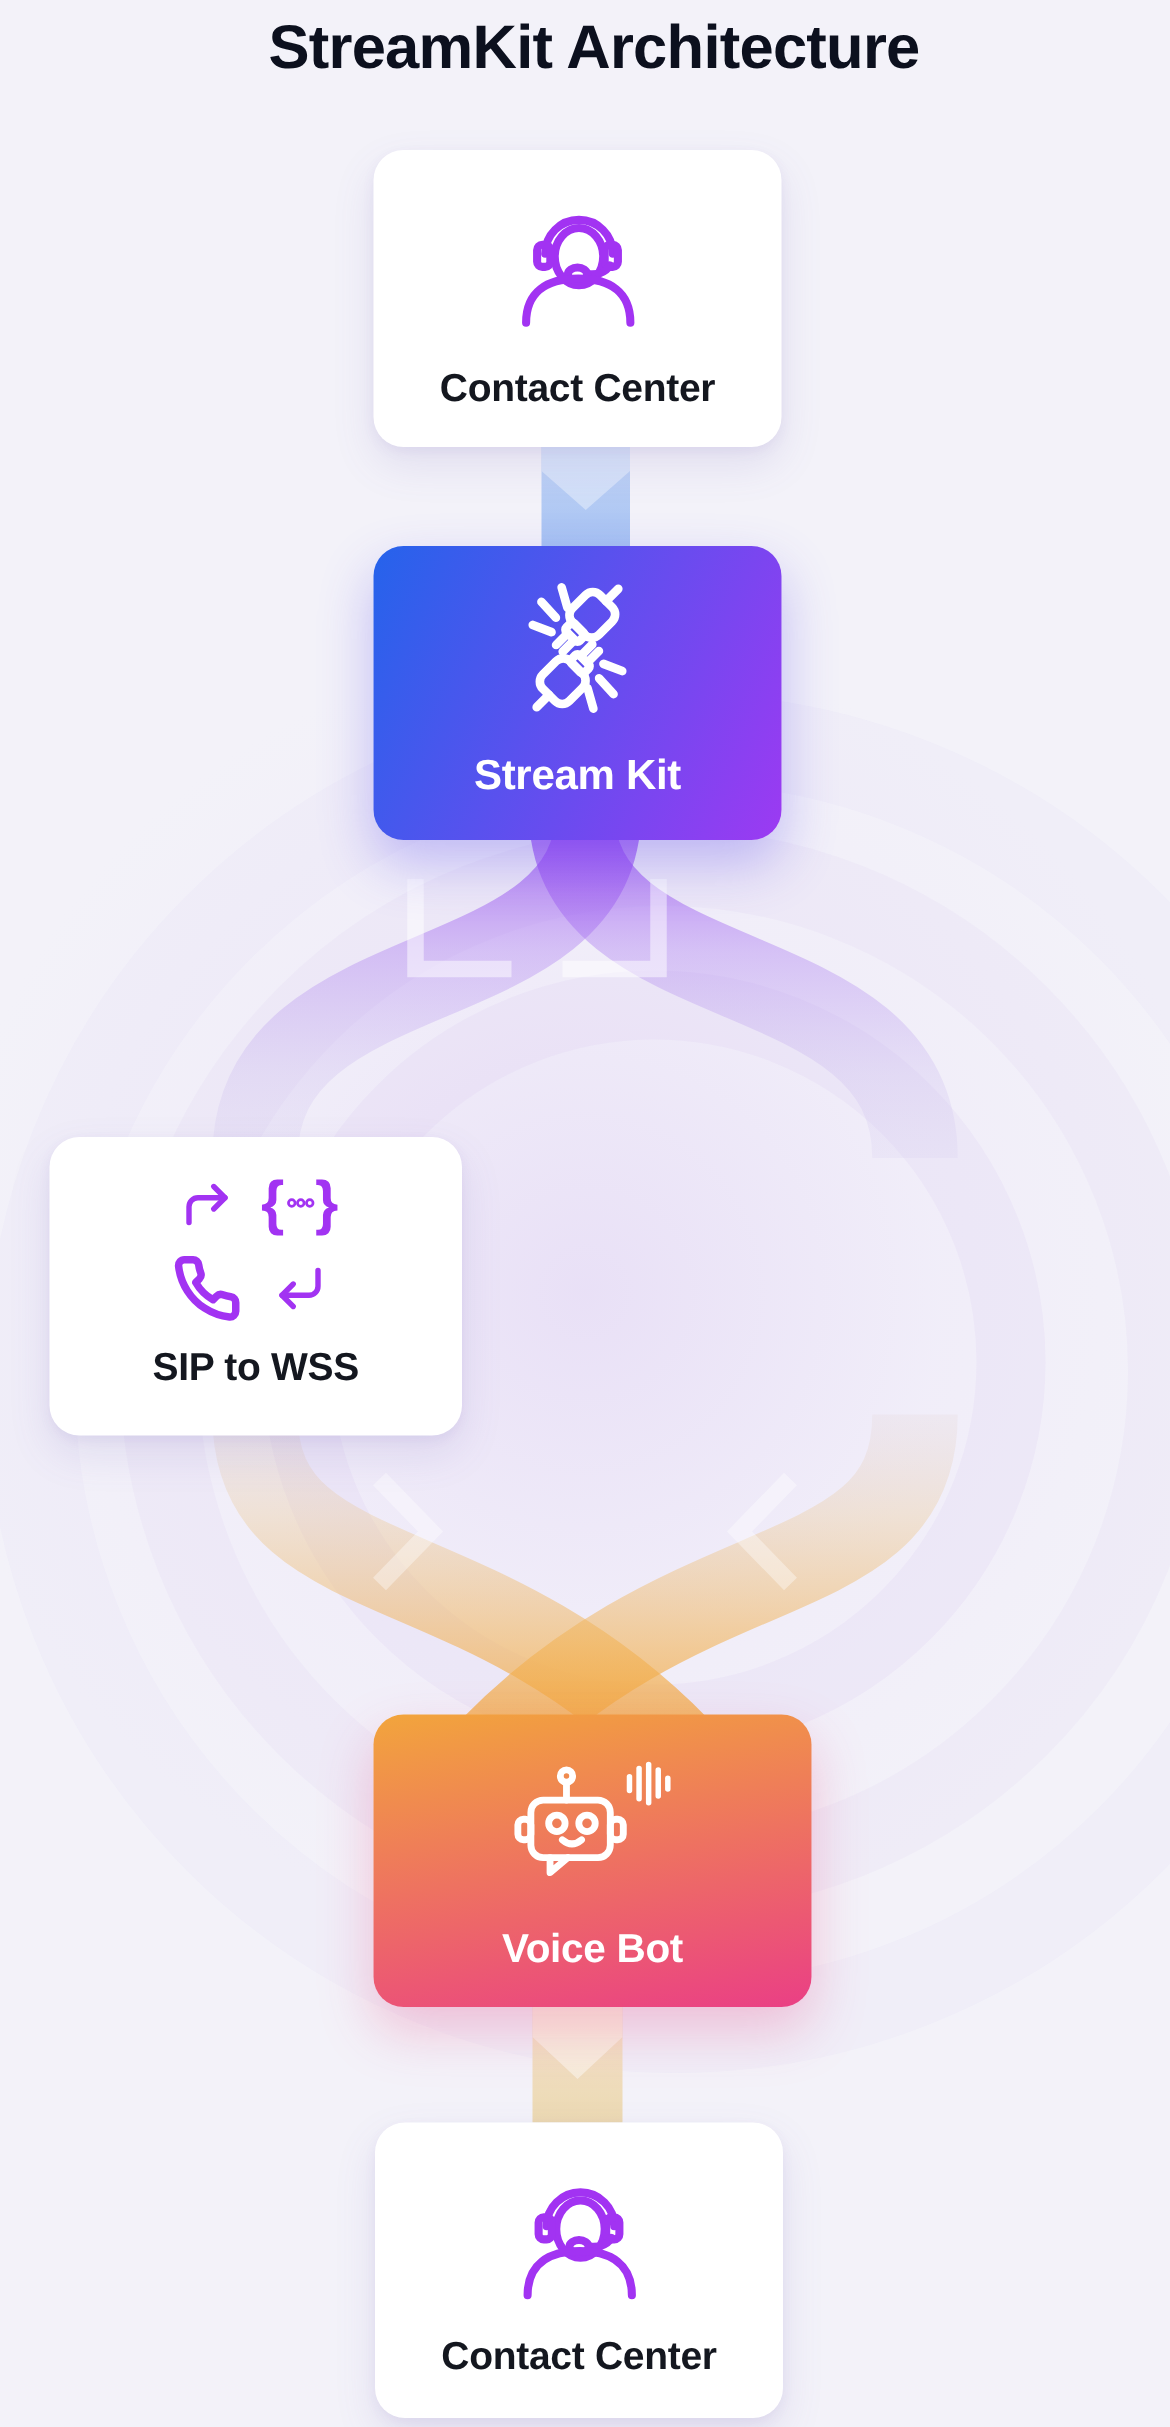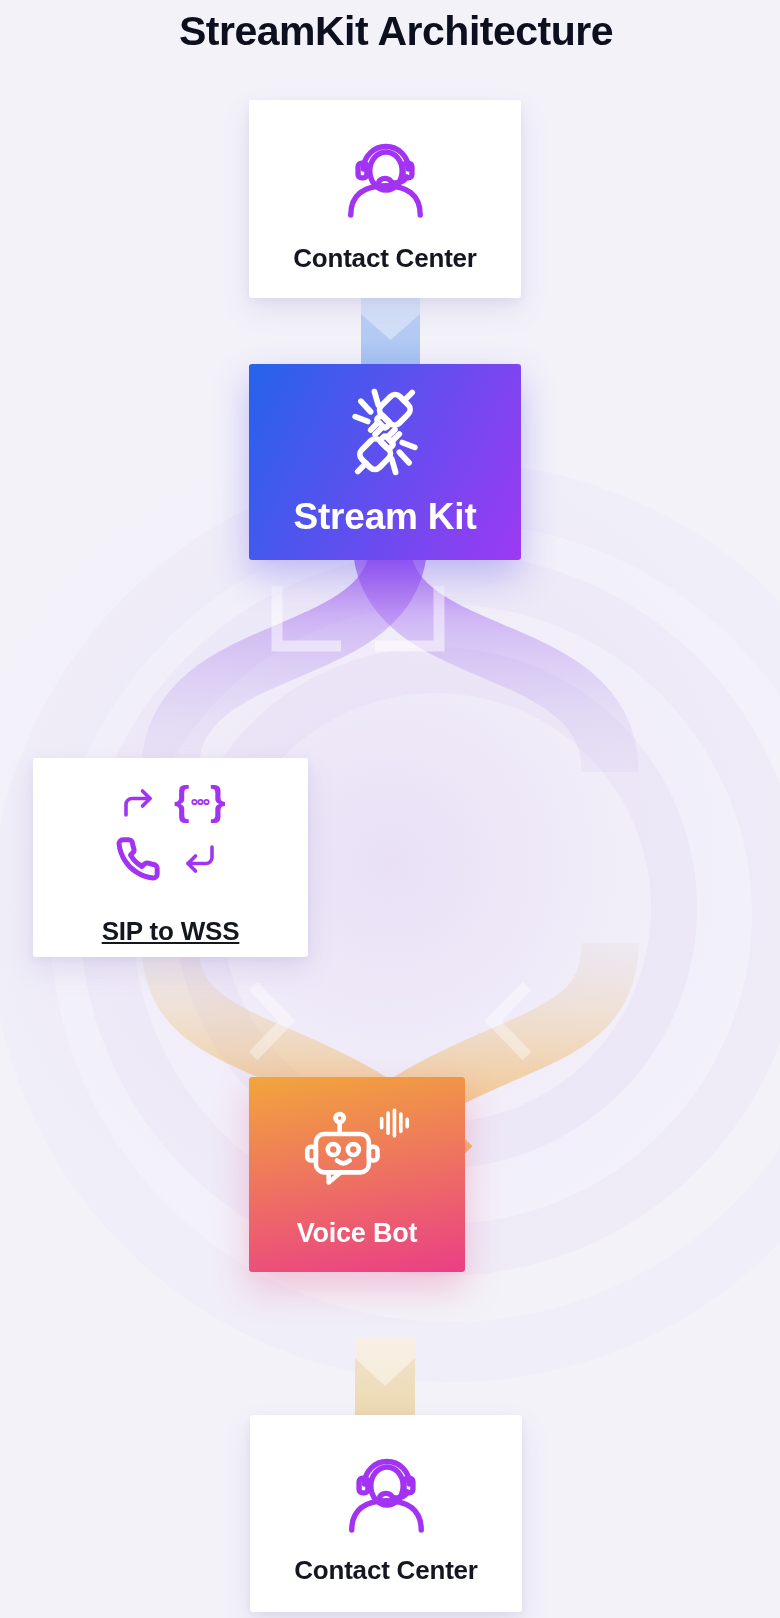--- a/index.html
+++ b/index.html
@@ -15,42 +15,42 @@
   
   .flows{position:absolute;left:0;top:0;z-index:1;}
   
   .band{position:absolute;z-index:1;}
   .band1{left:361px;top:298px;width:59px;height:66px;
          background:linear-gradient(180deg,#c4d5f6,#a6c2f2);}
   .band2{left:355px;top:1338px;width:60px;height:77px;
          background:linear-gradient(180deg,#f3e3cf,#ecd9b2);}
   .band svg{position:absolute;left:0;top:0;}
   
-  .card{position:absolute;z-index:2;border-radius:3px;background:var(--card-bg,#ffffff);
+  .card{position:absolute;z-index:2;border-radius:20px;background:var(--card-bg,#ffffff);
         box-shadow:0 12px 28px rgba(110,90,180,.13),0 3px 8px rgba(110,90,180,.07);}
   .card .icon-wrap{position:absolute;left:0;right:0;display:flex;justify-content:center;}
   .card .label{position:absolute;left:0;right:0;text-align:center;font-weight:700;
                font-size:26px;line-height:28px;color:var(--label-text,#14171f);letter-spacing:-.2px;}
   .card-a{left:249px;top:100px;width:272px;height:198px;}
   .card-f{left:250px;top:1415px;width:272px;height:197px;}
   .card-a .icon-wrap,.card-f .icon-wrap{top:26px;}
   .card-a .label{bottom:26px;}
   .card-f .label{bottom:28px;}
   .card-b{left:249px;top:364px;width:272px;height:196px;
           background:linear-gradient(115deg,var(--sk-from,#2563eb),var(--sk-to,#9c3af2));
           box-shadow:0 16px 36px rgba(88,72,235,.32);}
   .card-b .icon-wrap{top:18px;}
-  .card-b .label{bottom:28px;color:#fff;font-size:37px;line-height:30px;}
+  .card-b .label{bottom:28px;color:#fff;font-size:28px;line-height:30px;}
   .card-c{left:33px;top:758px;width:275px;height:199px;}
   .card-d{left:479px;top:758px;width:271px;height:199px;}
   .card-c .icon-wrap,.card-d .icon-wrap{top:22px;}
-  .card-c .label,.card-d .label{bottom:12px;text-decoration:underline;}
-  .card-e{left:249px;top:1077px;width:216px;height:195px;
+  .card-c .label,.card-d .label{bottom:32px;}
+  .card-e{left:249px;top:1143px;width:256px;height:195px;
           background:linear-gradient(170deg,var(--vb-from,#f2a53c),var(--vb-to,#ea3f85));
-          box-shadow:0 16px 36px rgba(233,70,130,.28);}
+          box-shadow:0 16px 36px rgba(233,70,130,.28);padding-left:36px;}
   .card-e .icon-wrap{top:26px;}
   .card-e .label{bottom:24px;color:#fff;font-size:27px;line-height:30px;}
   
   .title{position:absolute;z-index:2;left:0;right:0;top:8px;text-align:center;
          font-size:41px;font-weight:700;letter-spacing:-.5px;color:var(--title-text,#0c101e);margin-left:12px;}
   
   .ic{fill:none;stroke-linecap:round;stroke-linejoin:round;}
   .ic-purple{stroke:var(--icon-purple,#a233f2);}
   .ic-white{stroke:#ffffff;}
   .brace{fill:var(--icon-purple,#a233f2);stroke:none;font-family:"Liberation Sans",sans-serif;font-weight:700;}

